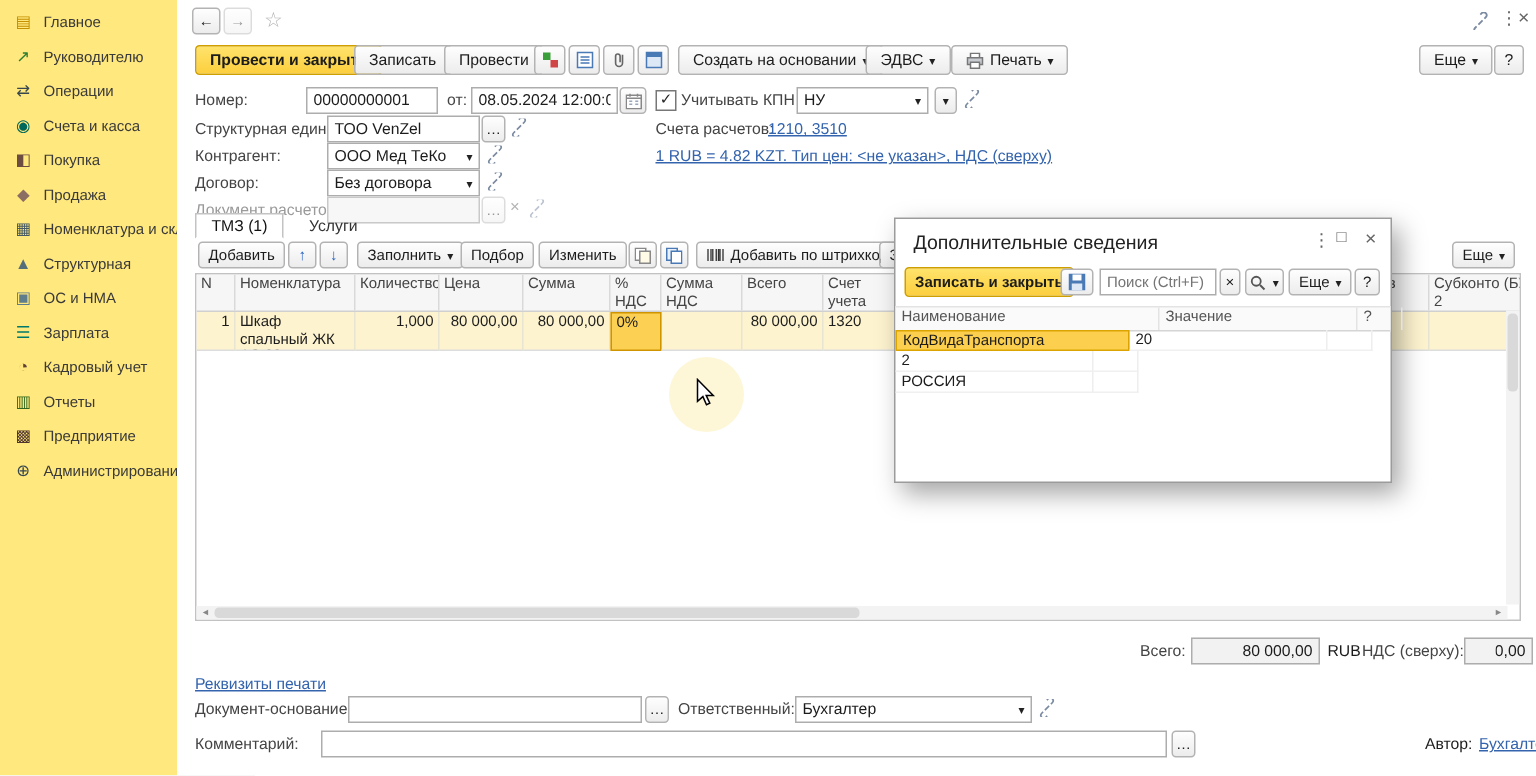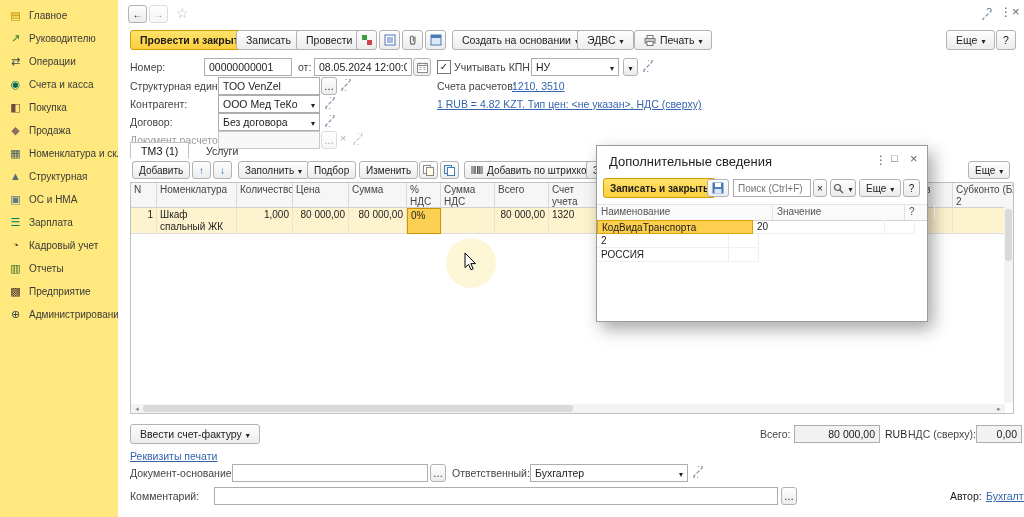--- a/index.html
+++ b/index.html
@@ -361,24 +361,20 @@
         <div class="thumb" style="width:7px;height:52px;margin:2px auto 0"></div>
       </div>
   </div>
 
   <div class="hscroll">
     <div class="sbtn">◄</div>
     <div class="thumb" style="width:430px"></div>
     <div class="sbtn" style="margin-left:auto">►</div>
   </div>
 
-  <div class="btn" style="left:130px;top:424px">
-      <span>Ввести счет-фактуру</span>
-      <span class="caret"></span>
-    </div>
   <div class="lbl" style="left:760px;top:428px">Всего:</div>
   <div class="fld ro num" style="left:794px;top:425px;width:86px">
       <span class="val">80 000,00</span>
     </div>
   <div class="lbl" style="left:885px;top:428px;color:#1c1c1c">RUB</div>
   <div class="lbl" style="left:908px;top:428px">НДС (сверху):</div>
   <div class="fld ro num" style="left:976px;top:425px;width:46px">
       <span class="val">0,00</span>
     </div>
 

